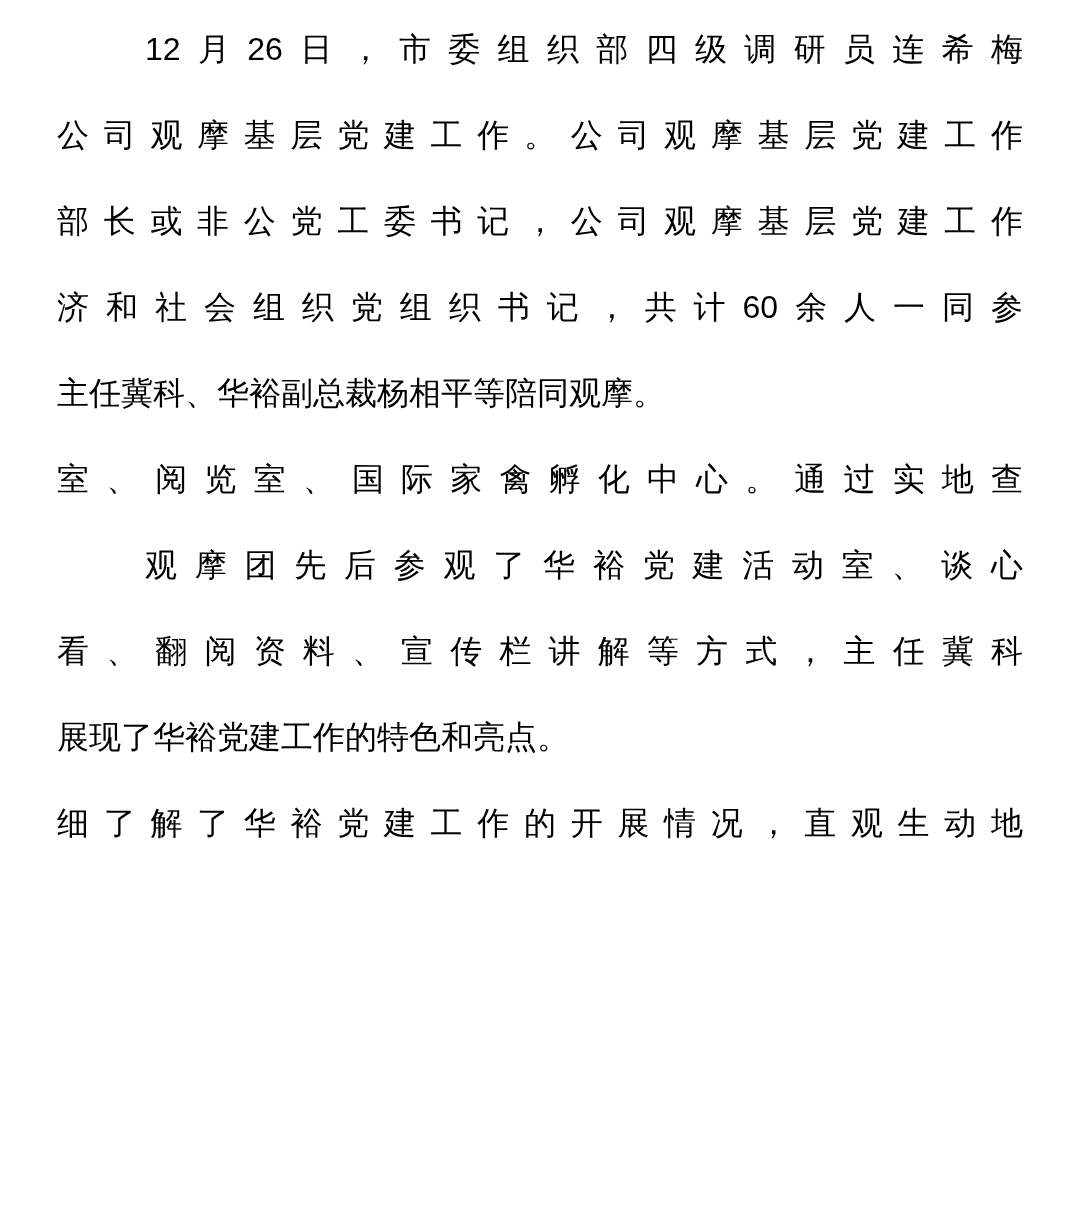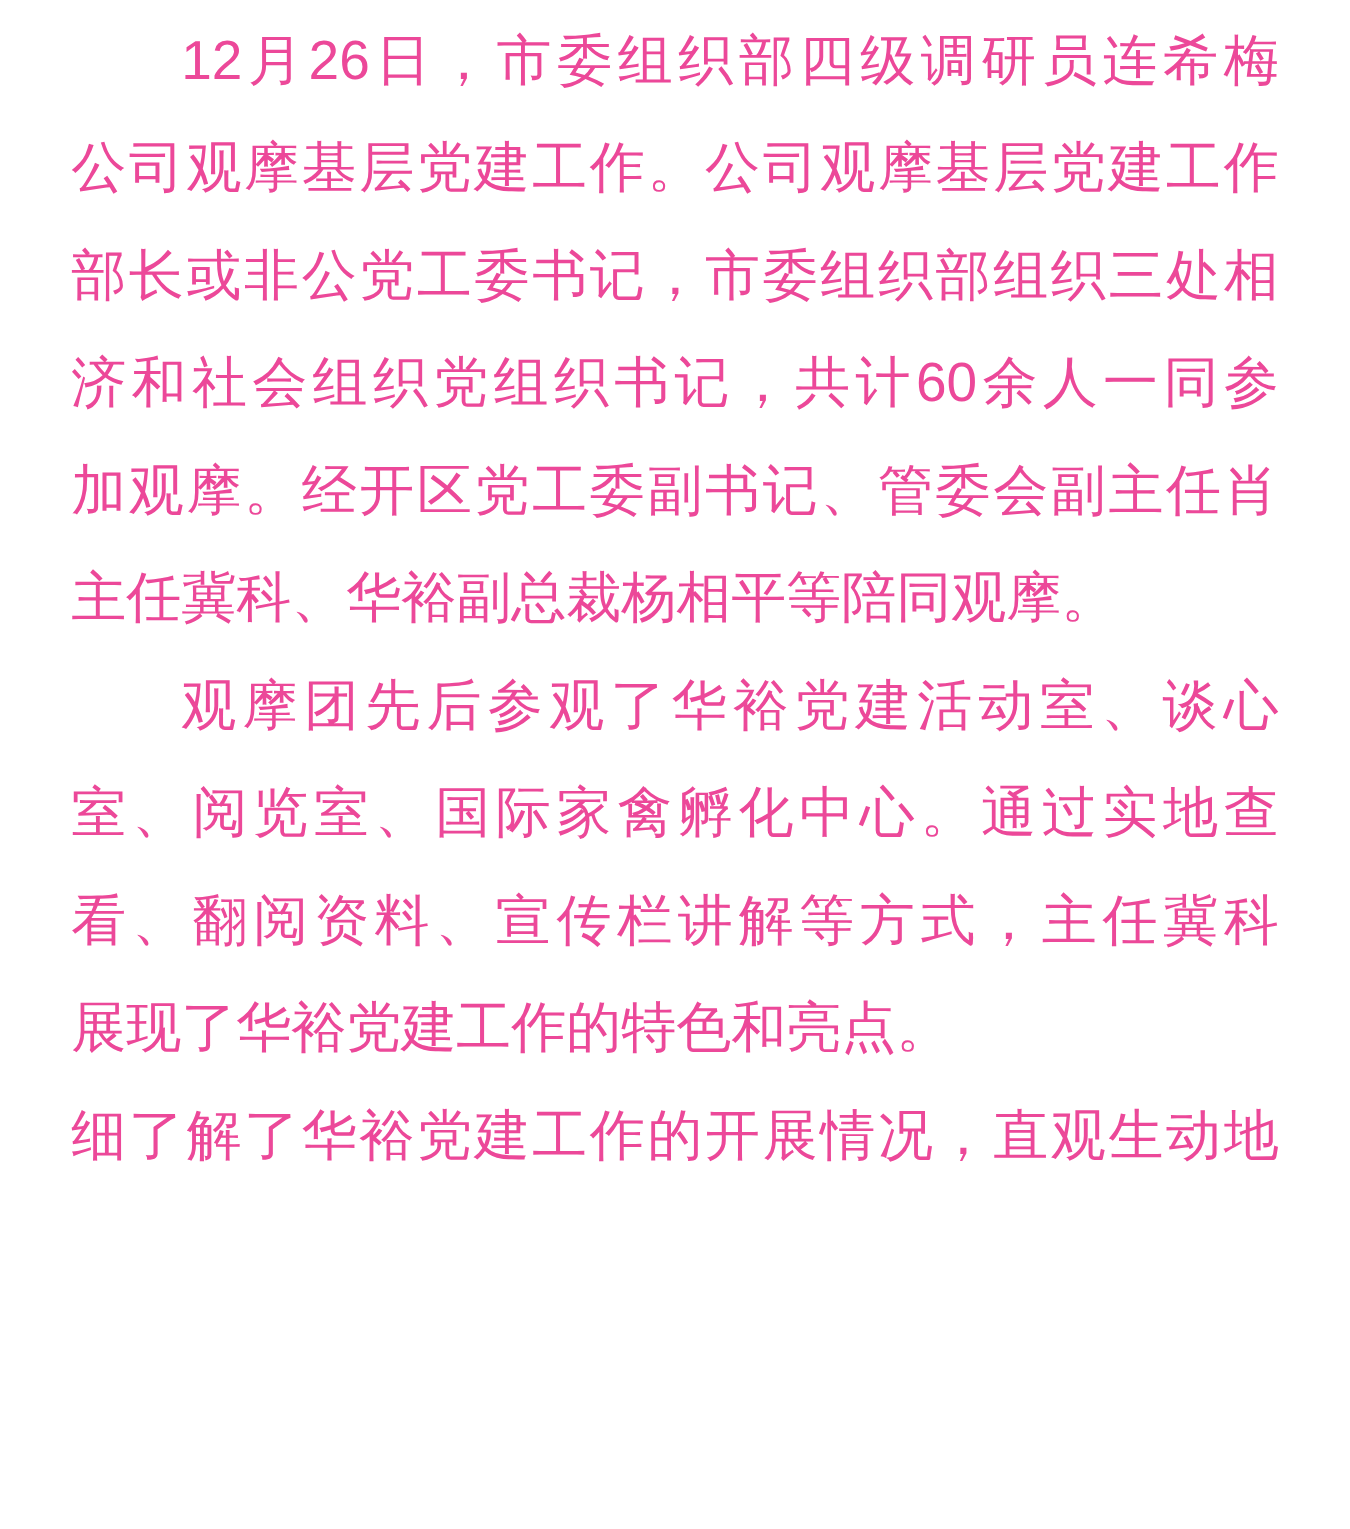--- a/index.html
+++ b/index.html
@@ -15,24 +15,24 @@
   }
   .article {
     padding: 6px 57px 0 57px;
     color: #000000;
   }
   .paragraph {
     margin: 0;
     padding: 0;
   }
   .line {
-    font-size: 44px;
+    font-size: 32px;
     line-height: 86px;
     height: 86px;
-    color: #ec4899;
+    color: #000000;
     white-space: nowrap;
     letter-spacing: 0;
     font-weight: 400;
   }
   
   .line.fill {
     white-space: normal;
     text-align: justify;
     text-align-last: justify;
     text-justify: inter-character;
@@ -49,27 +49,26 @@
   }
 </style>
 </head>
 <body>
 
 <div class="article">
 
   <div class="paragraph">
     <div class="line fill indent">12月26日，市委组织部四级调研员连希梅</div>
     <div class="line fill">公司观摩基层党建工作。公司观摩基层党建工作</div>
-    <div class="line fill">部长或非公党工委书记，市委组织部组织三处相</div>
+    <div class="line fill">部长或非公党工委书记，公司观摩基层党建工作</div>
     <div class="line fill">济和社会组织党组织书记，共计60余人一同参</div>
-    <div class="line fill">加观摩。经开区党工委副书记、管委会副主任肖</div>
     <div class="line last">主任冀科、华裕副总裁杨相平等陪同观摩。</div>
   </div>
 
   <div class="paragraph">
+    <div class="line fill">室、阅览室、国际家禽孵化中心。通过实地查</div>
     <div class="line fill indent">观摩团先后参观了华裕党建活动室、谈心</div>
-    <div class="line fill">室、阅览室、国际家禽孵化中心。通过实地查</div>
     <div class="line fill">看、翻阅资料、宣传栏讲解等方式，主任冀科</div>
     <div class="line last">展现了华裕党建工作的特色和亮点。</div>
     <div class="line fill">细了解了华裕党建工作的开展情况，直观生动地</div>
   </div>
 
 </div>
 
 </body></html>

